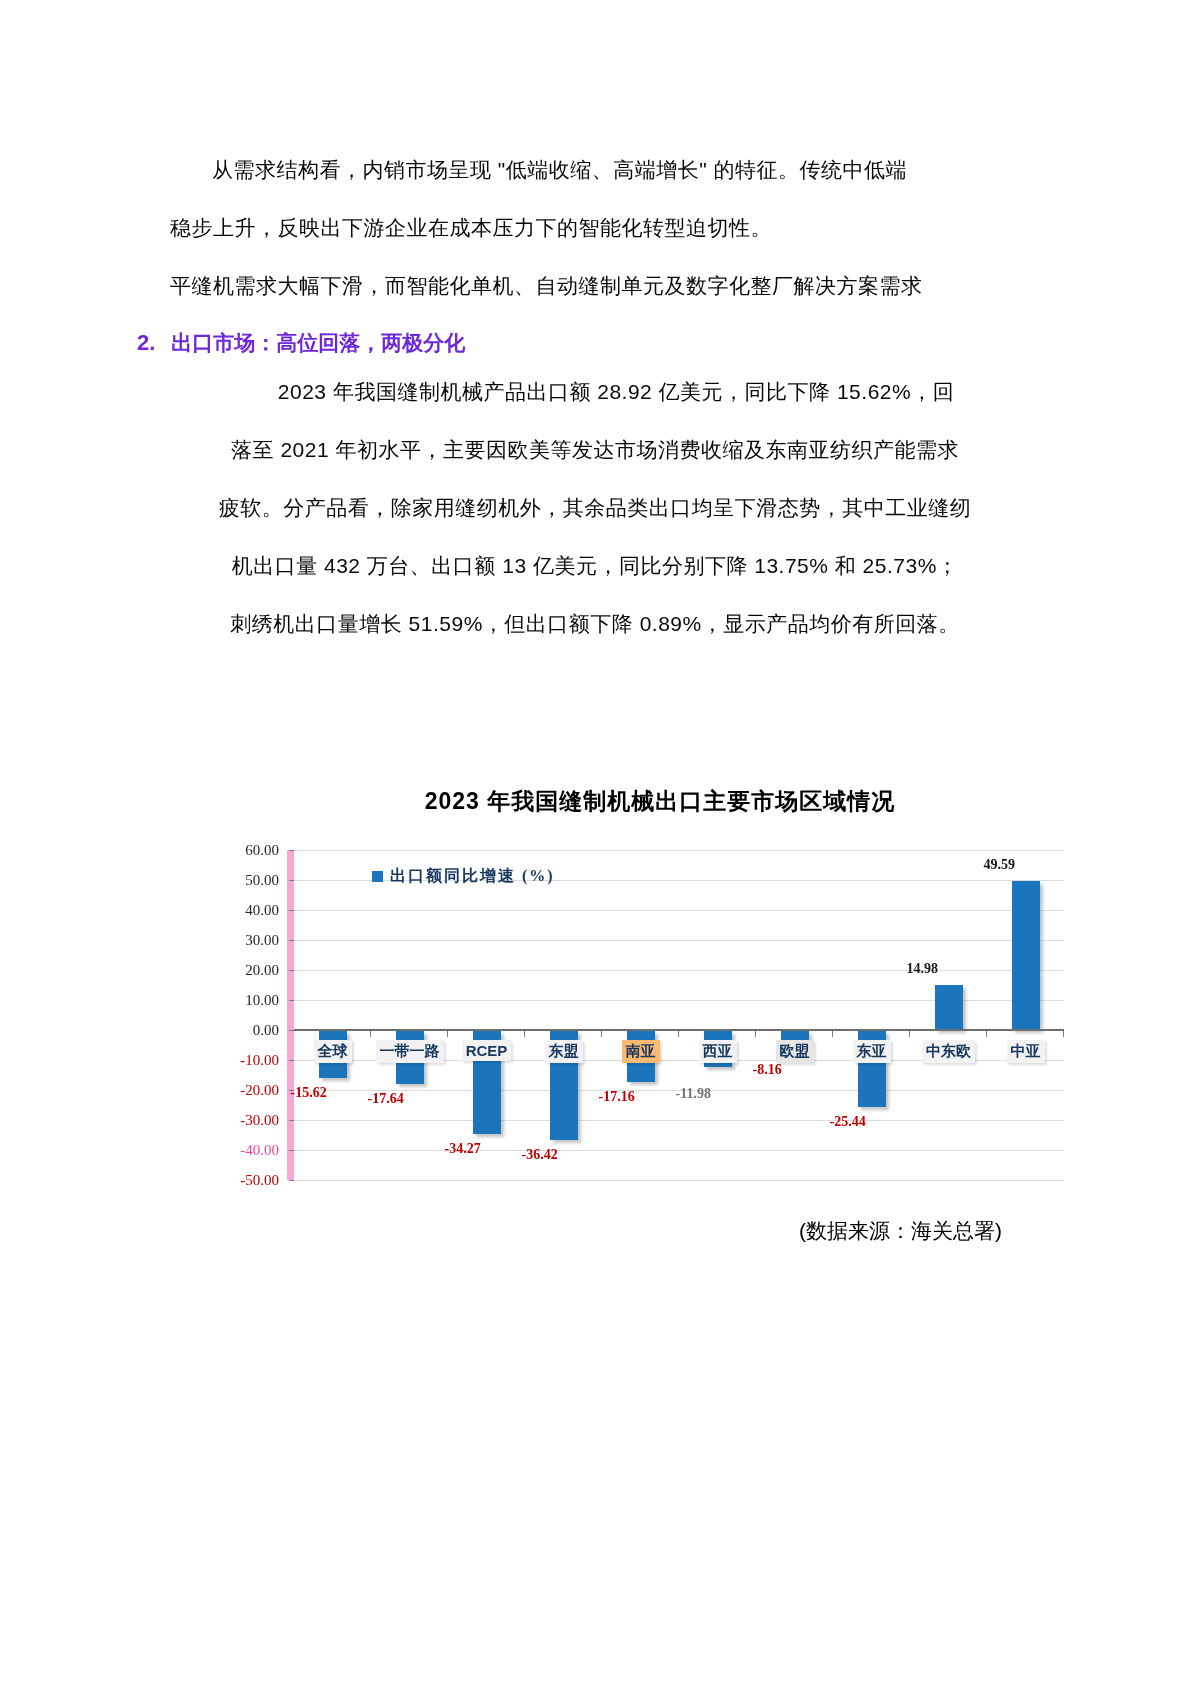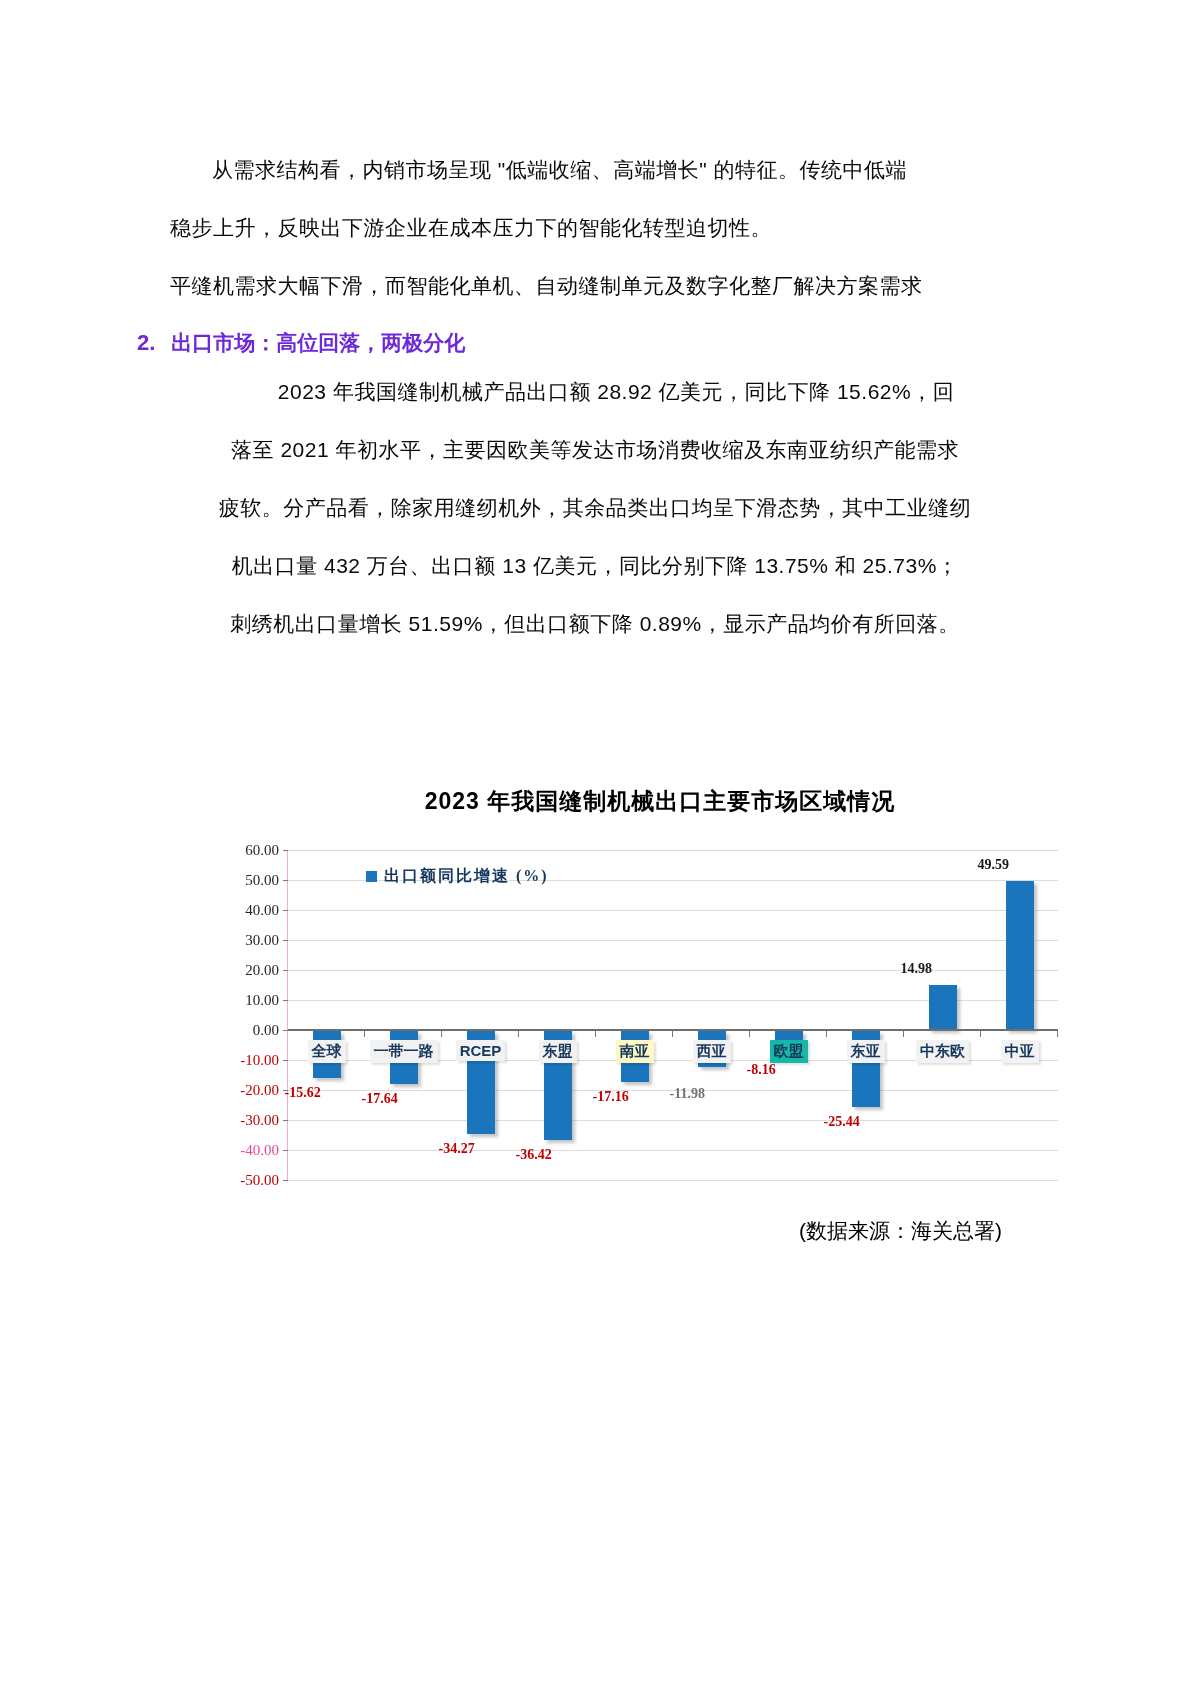--- a/index.html
+++ b/index.html
@@ -27,21 +27,21 @@
     font-size:23px;font-weight:bold;color:#000;letter-spacing:1px;
   }
   .chart-canvas{position:absolute;left:0;top:68px;width:900px;height:350px;}
   .ylabels{position:absolute;left:0;top:0;width:54px;height:340px;}
   .ylabel{
     position:absolute;right:0;width:54px;text-align:right;height:18px;line-height:18px;
     font-family:"Liberation Serif",serif;font-size:15px;color:#262626;
   }
   .plot{
     position:absolute;left:62px;top:2px;width:770px;height:330px;
-    border-left:1px solid #f9a8d4;
+    border-left:7px solid #f9a8d4;
   }
   .gridline{position:absolute;left:0;width:770px;height:1px;background:#dcdcdc;}
   .zeroline{position:absolute;left:0;width:770px;height:2px;background:#6e6e6e;z-index:3;}
   .ytick{position:absolute;left:-5px;width:5px;height:1px;background:#7a7a7a;}
   .xtick{position:absolute;width:1px;height:6px;background:#7a7a7a;top:181px;z-index:3;}
   .bar{
     position:absolute;width:28px;background:#1b75bc;z-index:2;
     box-shadow:3px 3px 3px rgba(90,90,90,0.35);
   }
   .catlabel{
@@ -150,27 +150,27 @@
         <div class="bar" style="left: 101.5px; background: rgb(27, 117, 188); top: 181px; height: 52.92px;"></div>
         <div class="catlabel" style="left: 77px; width: 77px;"><span style="color: rgb(23, 55, 94); background: rgb(242, 242, 242);">一带一路</span></div>
         <div class="vallabel" style="left: 73.5px; top: 237.92px; color: rgb(192, 0, 0);">-17.64</div>
         <div class="bar" style="left: 178.5px; background: rgb(27, 117, 188); top: 181px; height: 102.81px;"></div>
         <div class="catlabel" style="left: 154px; width: 77px;"><span style="color: rgb(23, 55, 94); background: rgb(242, 242, 242);">RCEP</span></div>
         <div class="vallabel" style="left: 150.5px; top: 287.81px; color: rgb(192, 0, 0);">-34.27</div>
         <div class="bar" style="left: 255.5px; background: rgb(27, 117, 188); top: 181px; height: 109.26px;"></div>
         <div class="catlabel" style="left: 231px; width: 77px;"><span style="color: rgb(23, 55, 94); background: rgb(242, 242, 242);">东盟</span></div>
         <div class="vallabel" style="left: 227.5px; top: 294.26px; color: rgb(192, 0, 0);">-36.42</div>
         <div class="bar" style="left: 332.5px; background: rgb(27, 117, 188); top: 181px; height: 51.48px;"></div>
-        <div class="catlabel" style="left: 308px; width: 77px;"><span style="color: rgb(23, 55, 94); background: #fef9c3;">南亚</span></div>
+        <div class="catlabel" style="left: 308px; width: 77px;"><span style="color: rgb(23, 55, 94); background: #fdba74;">南亚</span></div>
         <div class="vallabel" style="left: 304.5px; top: 236.48px; color: rgb(192, 0, 0);">-17.16</div>
         <div class="bar" style="left: 409.5px; background: rgb(27, 117, 188); top: 181px; height: 35.94px;"></div>
         <div class="catlabel" style="left: 385px; width: 77px;"><span style="color: rgb(23, 55, 94); background: rgb(242, 242, 242);">西亚</span></div>
         <div class="vallabel" style="left: 381.5px; top: 233px; color: #737373;">-11.98</div>
         <div class="bar" style="left: 486.5px; background: rgb(27, 117, 188); top: 181px; height: 24.48px;"></div>
-        <div class="catlabel" style="left: 462px; width: 77px;"><span style="color: rgb(23, 55, 94); background: #14b8a6;">欧盟</span></div>
+        <div class="catlabel" style="left: 462px; width: 77px;"><span style="color: rgb(23, 55, 94); background: #e5e5e5;">欧盟</span></div>
         <div class="vallabel" style="left: 458.5px; top: 209.48px; color: rgb(192, 0, 0);">-8.16</div>
         <div class="bar" style="left: 563.5px; background: rgb(27, 117, 188); top: 181px; height: 76.32px;"></div>
         <div class="catlabel" style="left: 539px; width: 77px;"><span style="color: rgb(23, 55, 94); background: rgb(242, 242, 242);">东亚</span></div>
         <div class="vallabel" style="left: 535.5px; top: 261.32px; color: rgb(192, 0, 0);">-25.44</div>
         <div class="bar" style="left: 640.5px; background: rgb(27, 117, 188); top: 135.06px; height: 44.94px;"></div>
         <div class="catlabel" style="left: 616px; width: 77px;"><span style="color: rgb(23, 55, 94); background: rgb(242, 242, 242);">中东欧</span></div>
         <div class="vallabel" style="left: 612.5px; top: 108.06px; color: rgb(26, 26, 26);">14.98</div>
         <div class="bar" style="left: 717.5px; background: rgb(27, 117, 188); top: 31.23px; height: 148.77px;"></div>
         <div class="catlabel" style="left: 693px; width: 77px;"><span style="color: rgb(23, 55, 94); background: rgb(242, 242, 242);">中亚</span></div>
         <div class="vallabel" style="left: 689.5px; top: 4.23px; color: rgb(26, 26, 26);">49.59</div>

